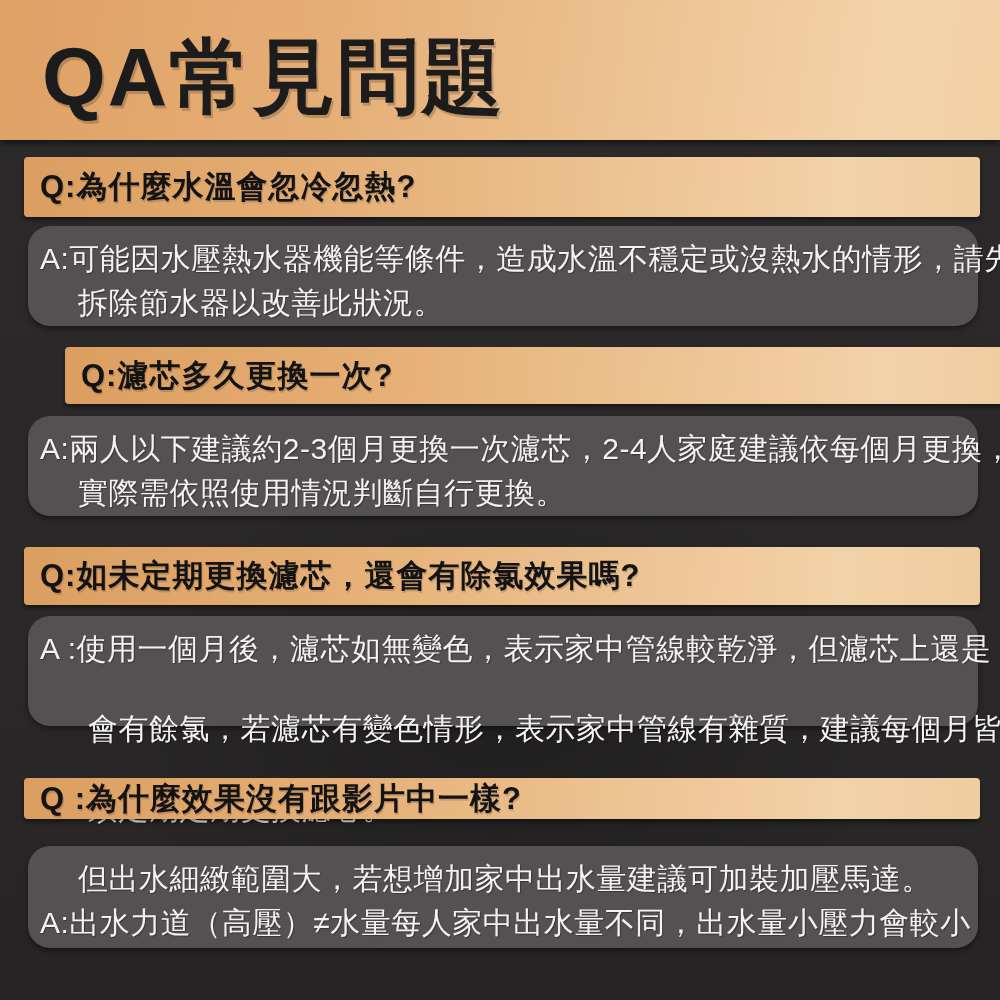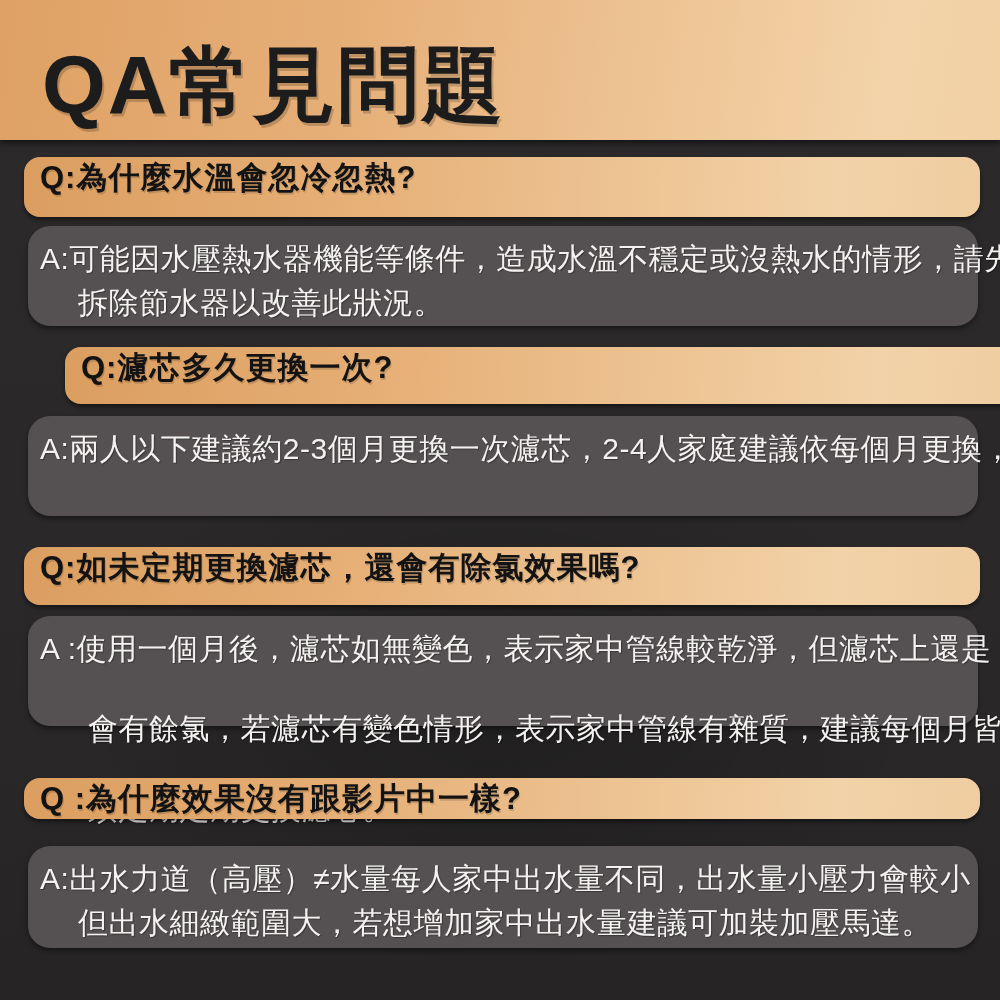--- a/index.html
+++ b/index.html
@@ -14,34 +14,34 @@
     font-family:"Liberation Sans","DejaVu Sans",sans-serif;
   }
   
   .header{
     position:absolute;left:0;top:0;width:1000px;height:140px;
     background:linear-gradient(98deg,#dfa164 0%,#e6af78 35%,#f3d3a9 88%,#f1d0a4 100%);
     box-shadow:0 3px 6px rgba(0,0,0,0.55);
   }
   .header h1{
     margin:0;
-    position:absolute;left:42px;top:40px;
+    position:absolute;left:42px;top:32px;
     font-size:82px;line-height:90px;
     font-weight:900;
     letter-spacing:2px;
     color:#1d1c1c;
     text-shadow:2px 3px 0 rgba(0,0,0,0.18);
   }
   
   .q{
     position:absolute;left:24px;width:956px;
-    border-radius:16px;
+    border-radius:4px;
     background:linear-gradient(93deg,#db9e60 0%,#e5ad73 30%,#f2d2a8 85%,#efcda1 100%);
     box-shadow:0 3px 4px rgba(0,0,0,0.45);
-    display:flex;
+    display:flex;align-items:center;
     padding-left:16px;box-sizing:border-box;
   }
   .q span{
     font-size:31px;font-weight:800;color:#141313;
     letter-spacing:1px;
     text-shadow:1px 2px 0 rgba(0,0,0,0.15);
     white-space:nowrap;
   }
   
   .a{
@@ -77,32 +77,33 @@
   <section class="a" style="top:226px;height:100px;">
     <div class="line">A:可能因水壓熱水器機能等條件，造成水溫不穩定或沒熱水的情形，請先</div>
     <div class="line cont">拆除節水器以改善此狀況。</div>
   </section>
 
   <section class="q" style="top:347px;height:57px;margin-left:41px;">
     <span>Q:濾芯多久更換一次?</span>
   </section>
   <section class="a" style="top:416px;height:100px;">
     <div class="line">A:兩人以下建議約2-3個月更換一次濾芯，2-4人家庭建議依每個月更換，</div>
+    <div class="line cont">實際需依照使用情況判斷自行更換。</div>
   </section>
 
   <section class="q" style="top:547px;height:58px;">
     <span>Q:如未定期更換濾芯，還會有除氯效果嗎?</span>
   </section>
   <section class="a" style="top:616px;height:110px;">
     <div class="line">A :使用一個月後，濾芯如無變色，表示家中管線較乾淨，但濾芯上還是</div>
     <div class="line cont2">會有餘氯，若濾芯有變色情形，表示家中管線有雜質，建議每個月皆</div>
     <div class="line cont2">須定期定期更換濾心。</div>
   </section>
 
   <section class="q" style="top:778px;height:41px;">
     <span>Q :為什麼效果沒有跟影片中一樣?</span>
   </section>
   <section class="a" style="top:846px;height:102px;">
+    <div class="line cont">但出水細緻範圍大，若想增加家中出水量建議可加裝加壓馬達。</div>
     <div class="line">A:出水力道（高壓）≠水量每人家中出水量不同，出水量小壓力會較小</div>
-    <div class="line cont">但出水細緻範圍大，若想增加家中出水量建議可加裝加壓馬達。</div>
   </section>
 
 </div>
 
 </body></html>

